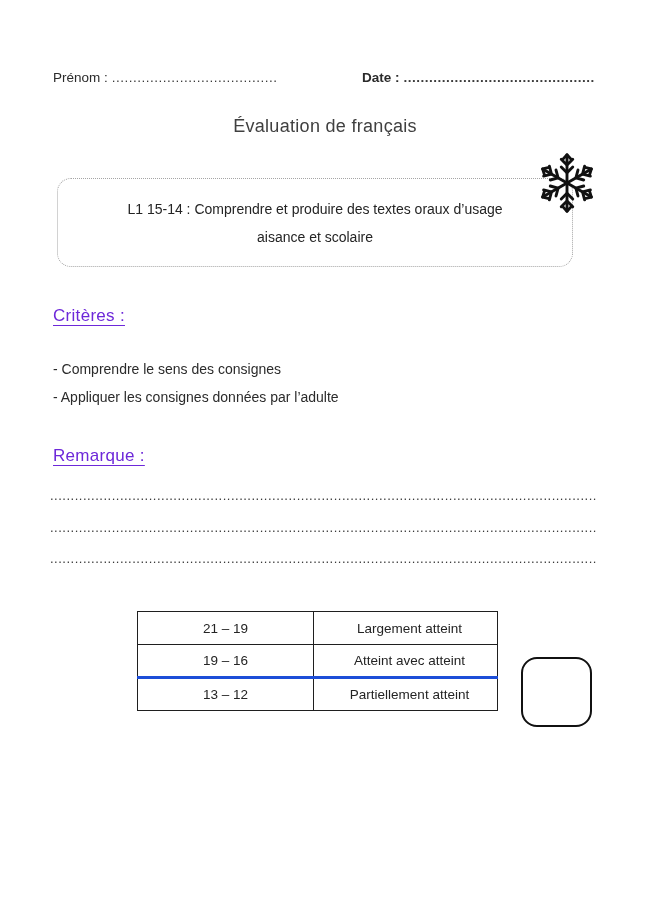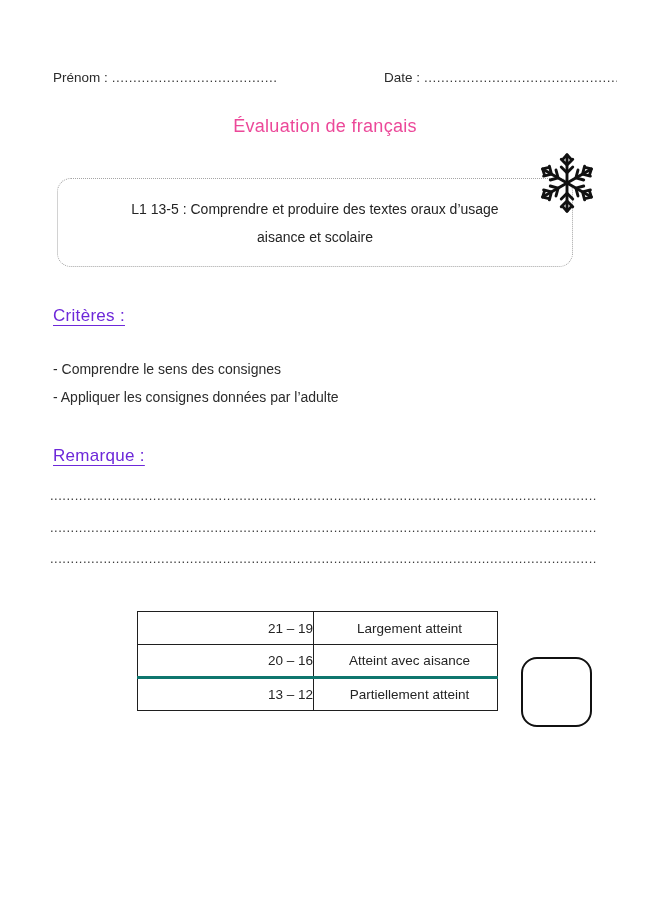--- a/index.html
+++ b/index.html
@@ -35,21 +35,21 @@
     color: #3a3a3a;
     letter-spacing: 0.5px;
   }
 
   
   .doc-title {
     left: 0; right: 0; top: 116px;
     text-align: center;
     font-size: 18px;
     letter-spacing: 0.3px;
-    color: #ec4899;
+    color: #404040;
   }
 
   
   .objective-box {
     left: 57px; top: 178px;
     width: 516px; height: 89px;
     border: 1.5px dotted #a5a5a5;
     border-radius: 14px;
     box-sizing: border-box;
     display: flex;
@@ -98,29 +98,29 @@
   .grading-table td {
     border: 1.5px solid #1f1f1f;
     height: 33px;
     font-size: 13.5px;
     color: #242424;
     padding: 0;
     box-sizing: border-box;
   }
   .grading-table td.score {
     width: 176px;
-    text-align: right;
+    text-align: center;
   }
   .grading-table td.label {
     width: 184px;
     text-align: center;
     padding-left: 8px;
   }
   .grading-table tr.thick-top td {
-    border-top: 3px solid #0f766e;
+    border-top: 3px solid #1d4ed8;
   }
 
   
   .grade-box {
     left: 521px; top: 657px;
     width: 71px; height: 70px;
     border: 2.5px solid #111;
     border-radius: 16px;
     box-sizing: border-box;
     background: #fff;
@@ -140,29 +140,29 @@
 </head>
 <body>
 
 <div id="page">
 
   <div class="abs field-row" style="left:53px; top:70px; width:225px;">
     <span class="field-label">Prénom :</span>
     <span class="dot-leader">.............................................................</span>
   </div>
 
-  <div class="abs field-row" style="left:384px; top:70px; width:233px;">
+  <div class="abs field-row" style="left:362px; top:70px; width:233px;font-weight:bold;">
     <span class="field-label">Date :</span>
     <span class="dot-leader">......................................................................</span>
   </div>
 
   <div class="abs doc-title">Évaluation de français</div>
 
   <div class="abs objective-box">
-    <span>L1 13-5 : Comprendre et produire des textes oraux d’usage</span>
+    <span>L1 15-14 : Comprendre et produire des textes oraux d’usage</span>
     <span>aisance et scolaire</span>
   </div>
 
   <svg class="abs snowflake" viewBox="-50 -50 100 100">
     <defs>
       <g id="arm" stroke="#111" stroke-width="4.5" stroke-linecap="round" fill="none">
         <line x1="0" y1="0" x2="0" y2="-44"></line>
         <path d="M0,-16 L-9,-25 M0,-16 L9,-25 M0,-28 L-9,-37 M0,-28 L9,-37 M0,-44 L-7,-36.5 M0,-44 L7,-36.5"></path>
       </g>
     </defs>
@@ -185,22 +185,22 @@
   <div class="abs remark-line" style="left:50px; top:520px;">........................................................................................................................................................................</div>
   <div class="abs remark-line" style="left:50px; top:551px;">........................................................................................................................................................................</div>
 
   <table class="abs grading-table">
     <tbody>
       <tr>
         <td class="score">21 – 19</td>
         <td class="label">Largement atteint</td>
       </tr>
       <tr>
-        <td class="score">20 – 16</td>
-        <td class="label">Atteint avec aisance</td>
+        <td class="score">19 – 16</td>
+        <td class="label">Atteint avec atteint</td>
       </tr>
       <tr class="thick-top">
         <td class="score">13 – 12</td>
         <td class="label">Partiellement atteint</td>
       </tr>
     </tbody>
   </table>
 
   <div class="abs grade-box"></div>
 

